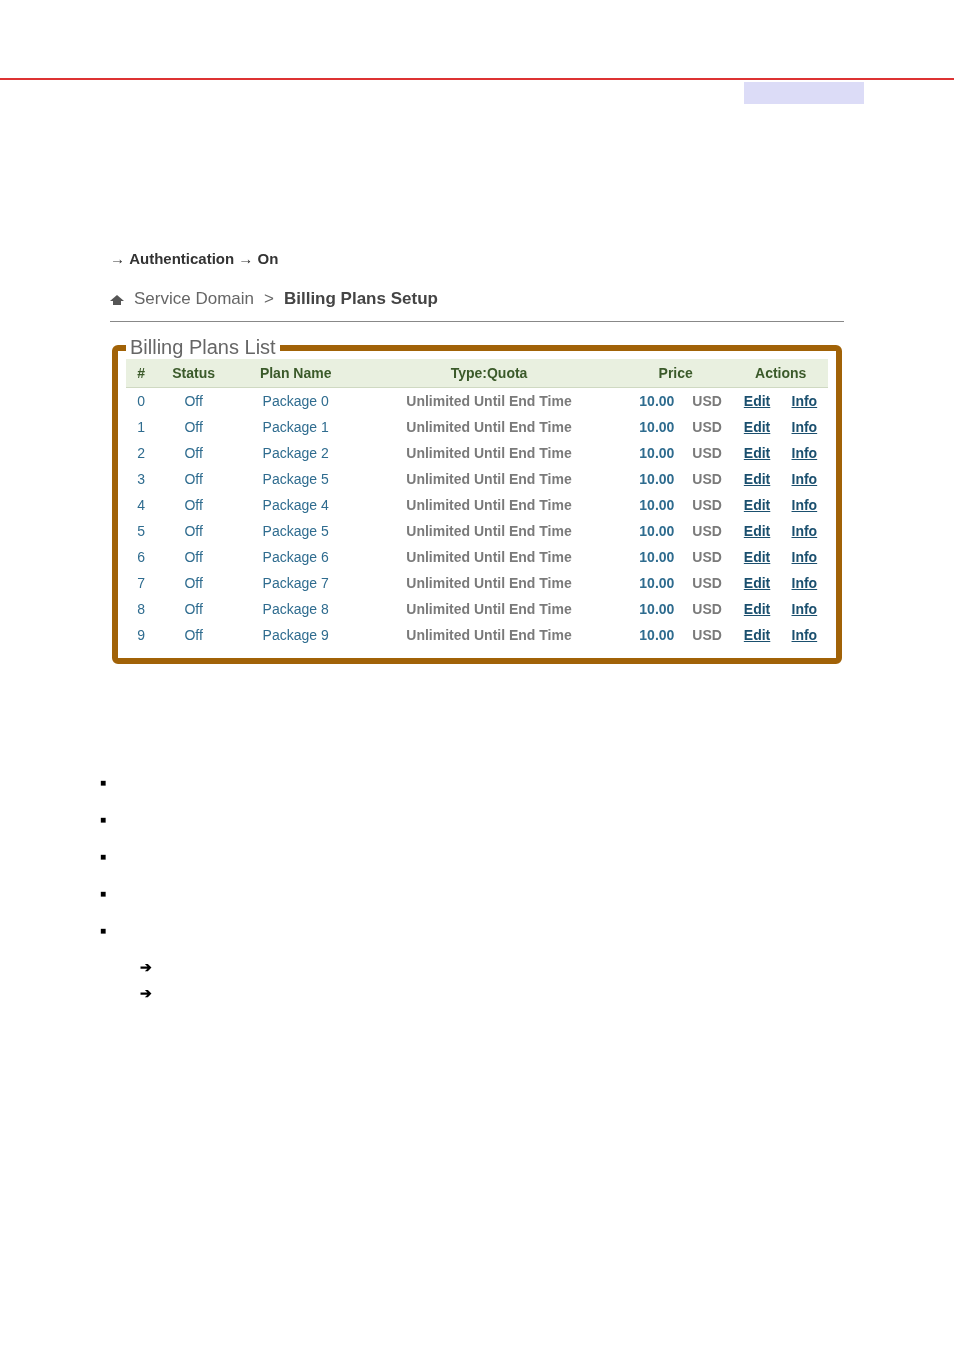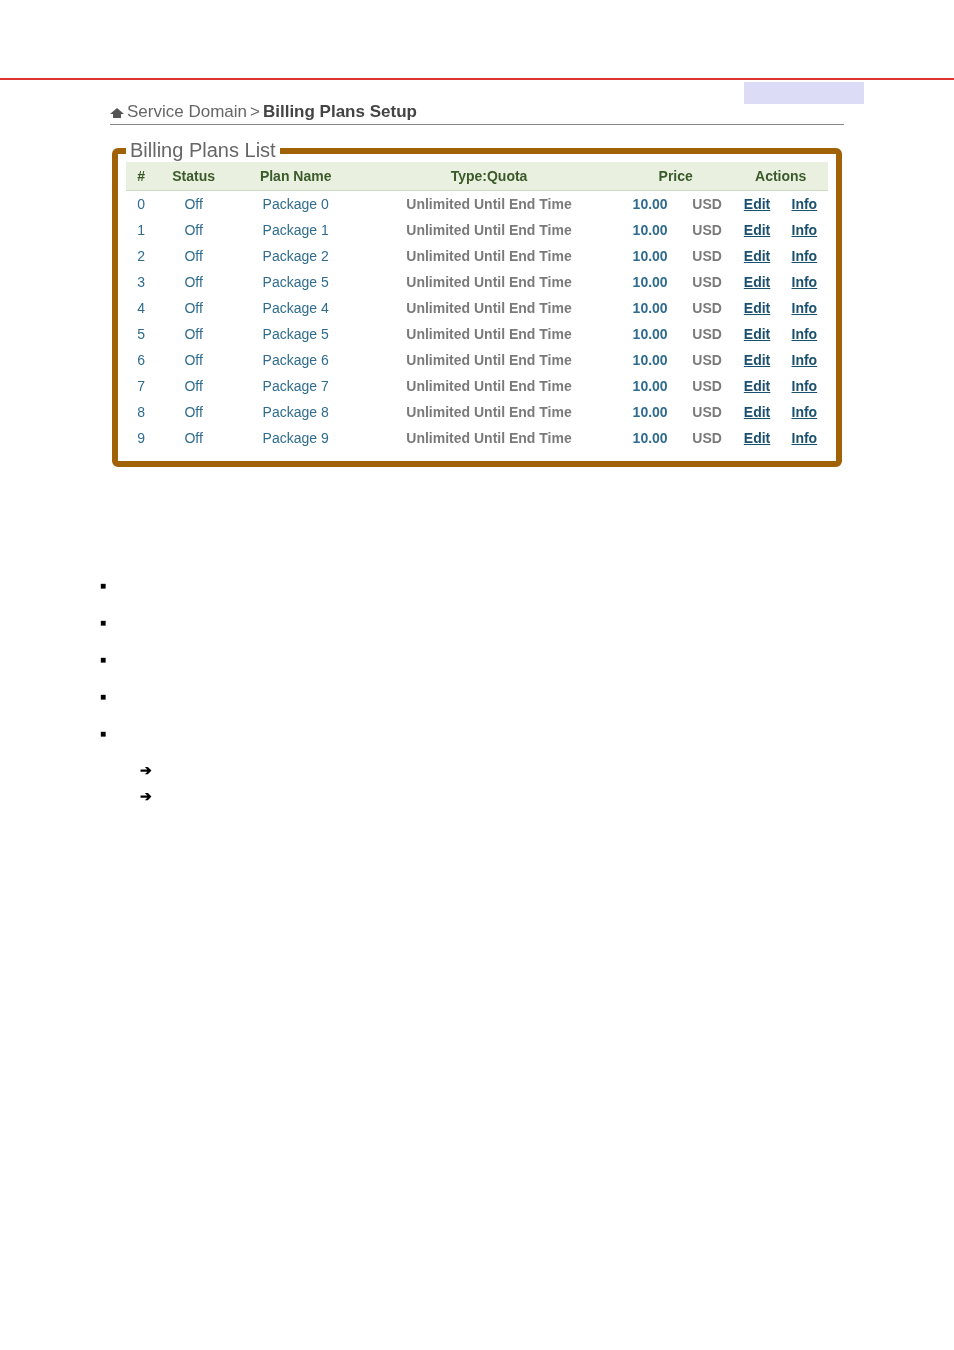--- a/index.html
+++ b/index.html
@@ -31,24 +31,24 @@
     margin-top: 170px;
     font-size: 15px;
   }
   .nav-line strong { font-weight: bold; }
   .breadcrumb-wrap {
     margin-top: 22px;
   }
   .breadcrumb {
     display: flex;
     align-items: center;
-    gap: 3px;
+    gap: 10px;
     color: #666;
     font-size: 17px;
-    padding-bottom: 2px;
+    padding-bottom: 12px;
     border-bottom: 1px solid #888;
   }
   .breadcrumb .bold {
     font-weight: bold;
     color: #444;
     text-align: center;
   }
   .home-icon {
     display: inline-block;
     width: 14px; height: 14px;
@@ -98,21 +98,21 @@
   table.plan-table td {
     padding: 5px 8px;
     color: #2f6c8f;
     text-align: center;
     white-space: nowrap;
   }
   table.plan-table td.num-col { color: #2f6c8f; width: 28px; }
   table.plan-table td.status-col { width: 70px; text-align: center; }
   table.plan-table td.name-col { width: 120px; }
   table.plan-table td.quota-col { color: #7a7a7a; font-weight: 600; width: 240px; }
-  table.plan-table td.price-col { text-align: center; font-weight: 600; color: #2f6c8f; width: 60px; }
+  table.plan-table td.price-col { text-align: right; font-weight: 600; color: #2f6c8f; width: 60px; }
   table.plan-table td.curr-col { text-align: left; color: #7a7a7a; font-weight: 700; width: 44px; padding-left: 10px;}
   table.plan-table td.action-col { width: 44px; }
   a.action-link {
     color: #1a4f6e;
     text-decoration: underline;
     cursor: pointer;
     font-weight: 600;
   }
   .bullet-list {
     margin-top: 110px;
@@ -141,20 +141,26 @@
   }
 </style>
 </head>
 <body>
 
 <div class="top-rule"></div>
 <div class="lavender-box"></div>
 
 <div class="content">
 
+  <div class="nav-line">
+    <span>→</span>
+    <strong>Authentication</strong>
+    <span>→</span>
+    <strong>On</strong>
+  </div>
 
   <div class="breadcrumb-wrap">
     <div class="breadcrumb">
       <span class="home-icon"></span>
       <span>Service Domain</span>
       <span>&gt;</span>
       <span class="bold">Billing Plans Setup</span>
     </div>
   </div>
 

